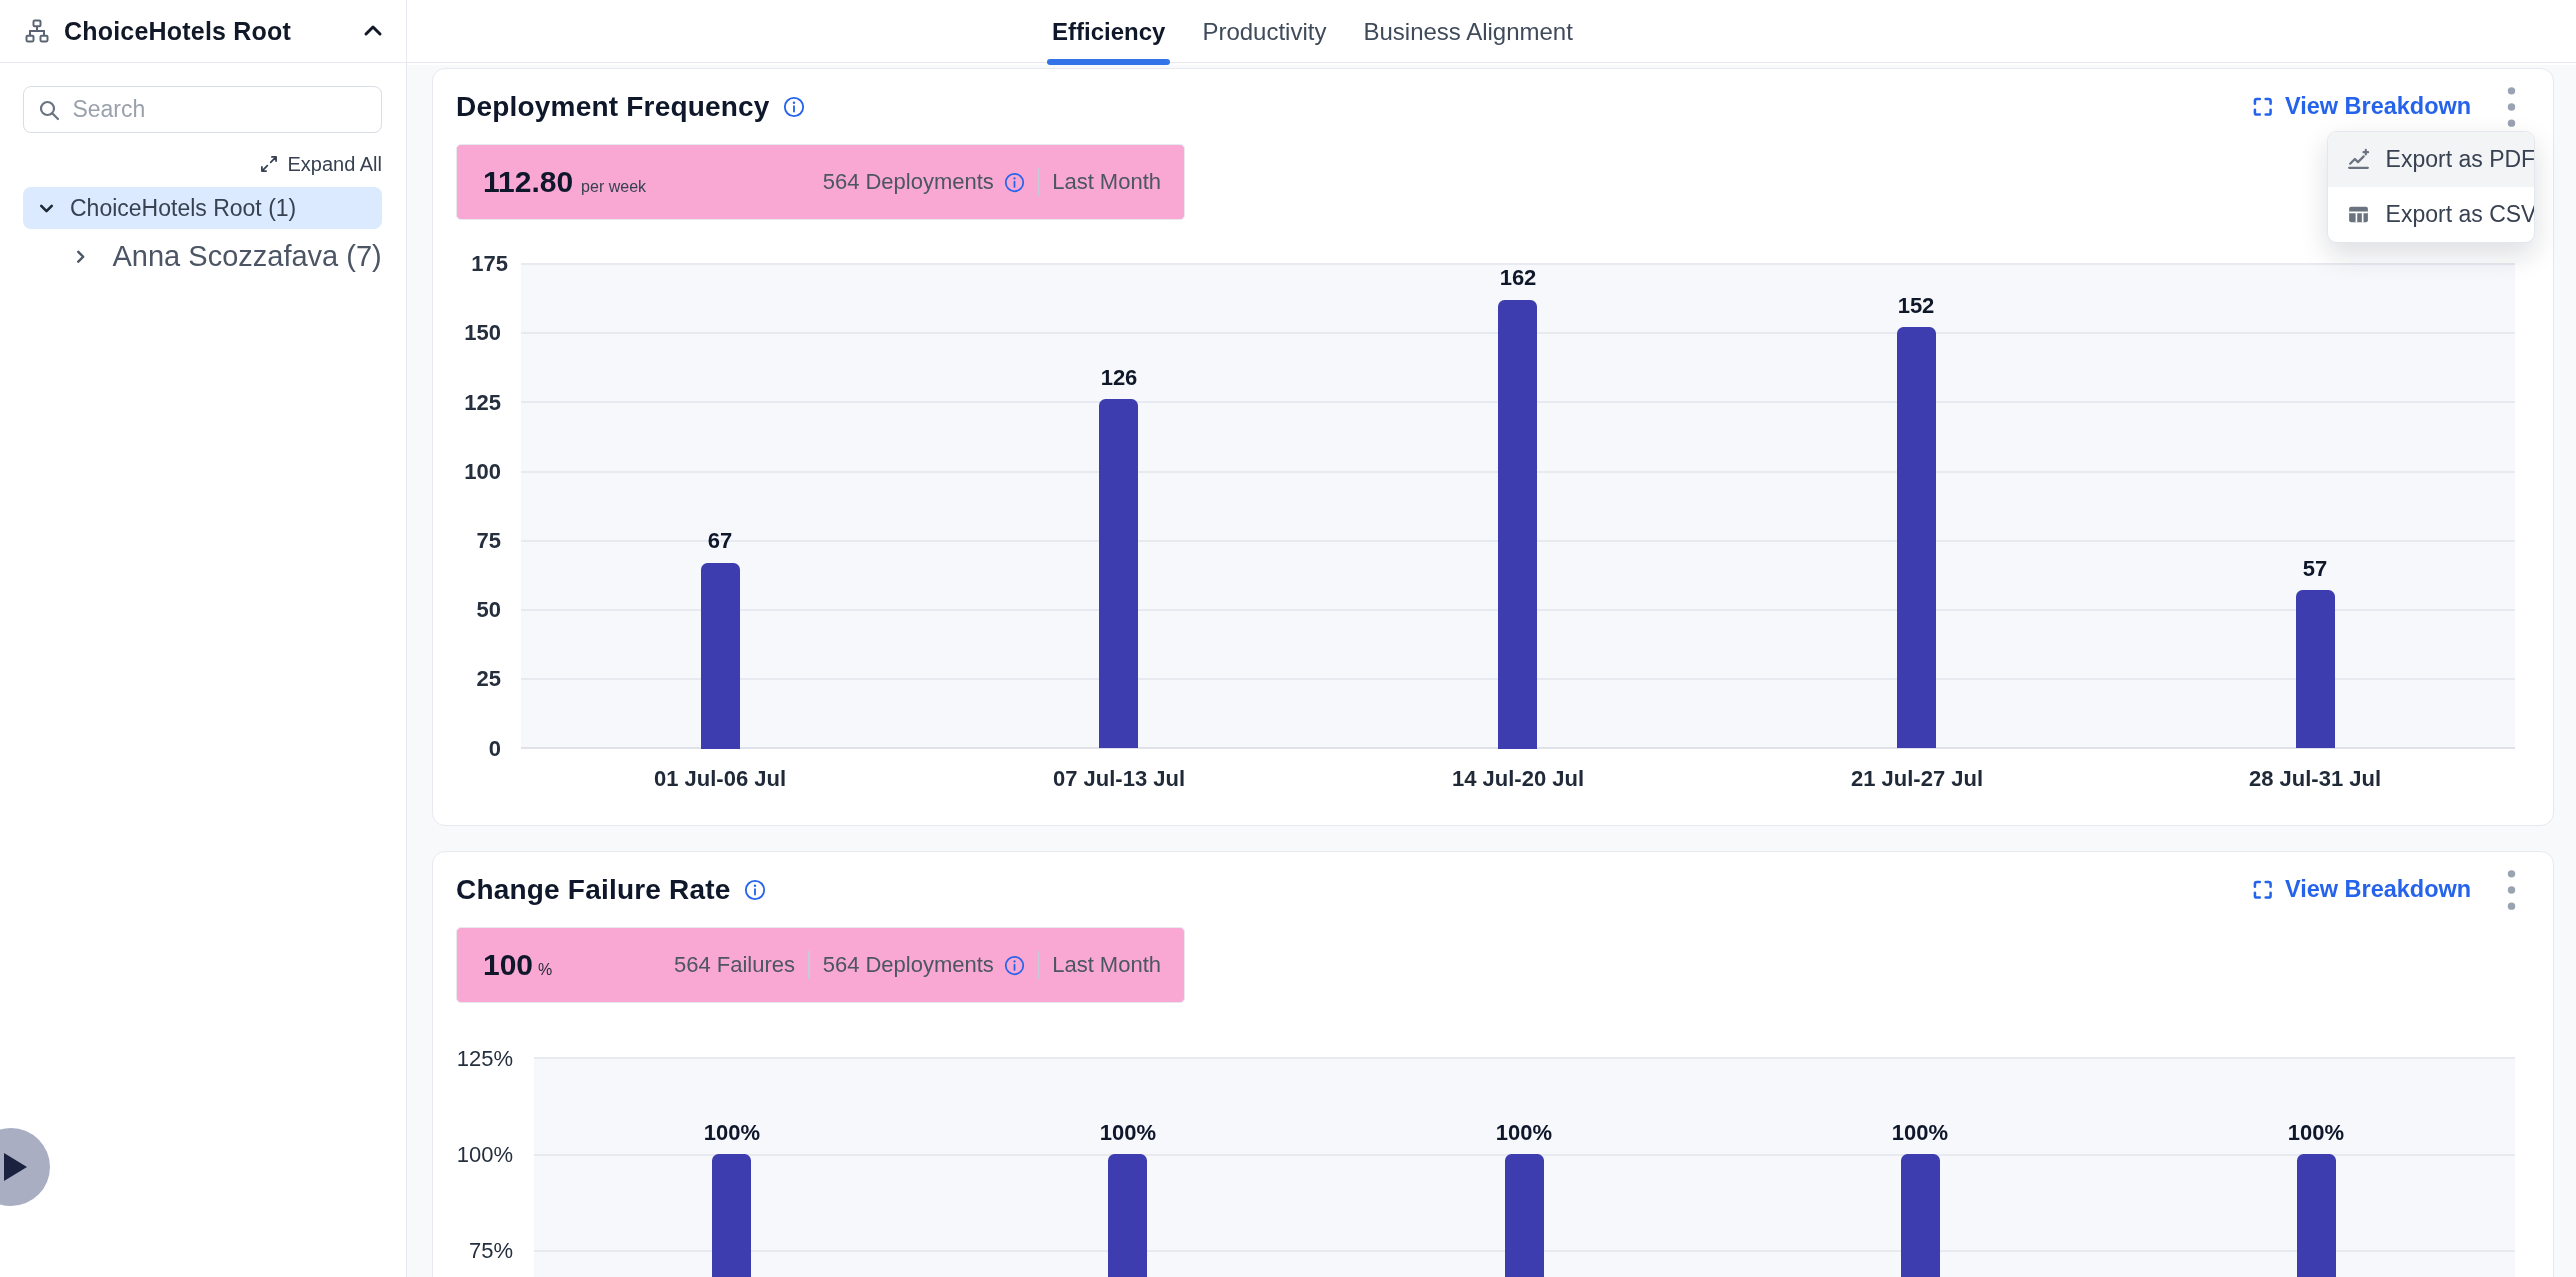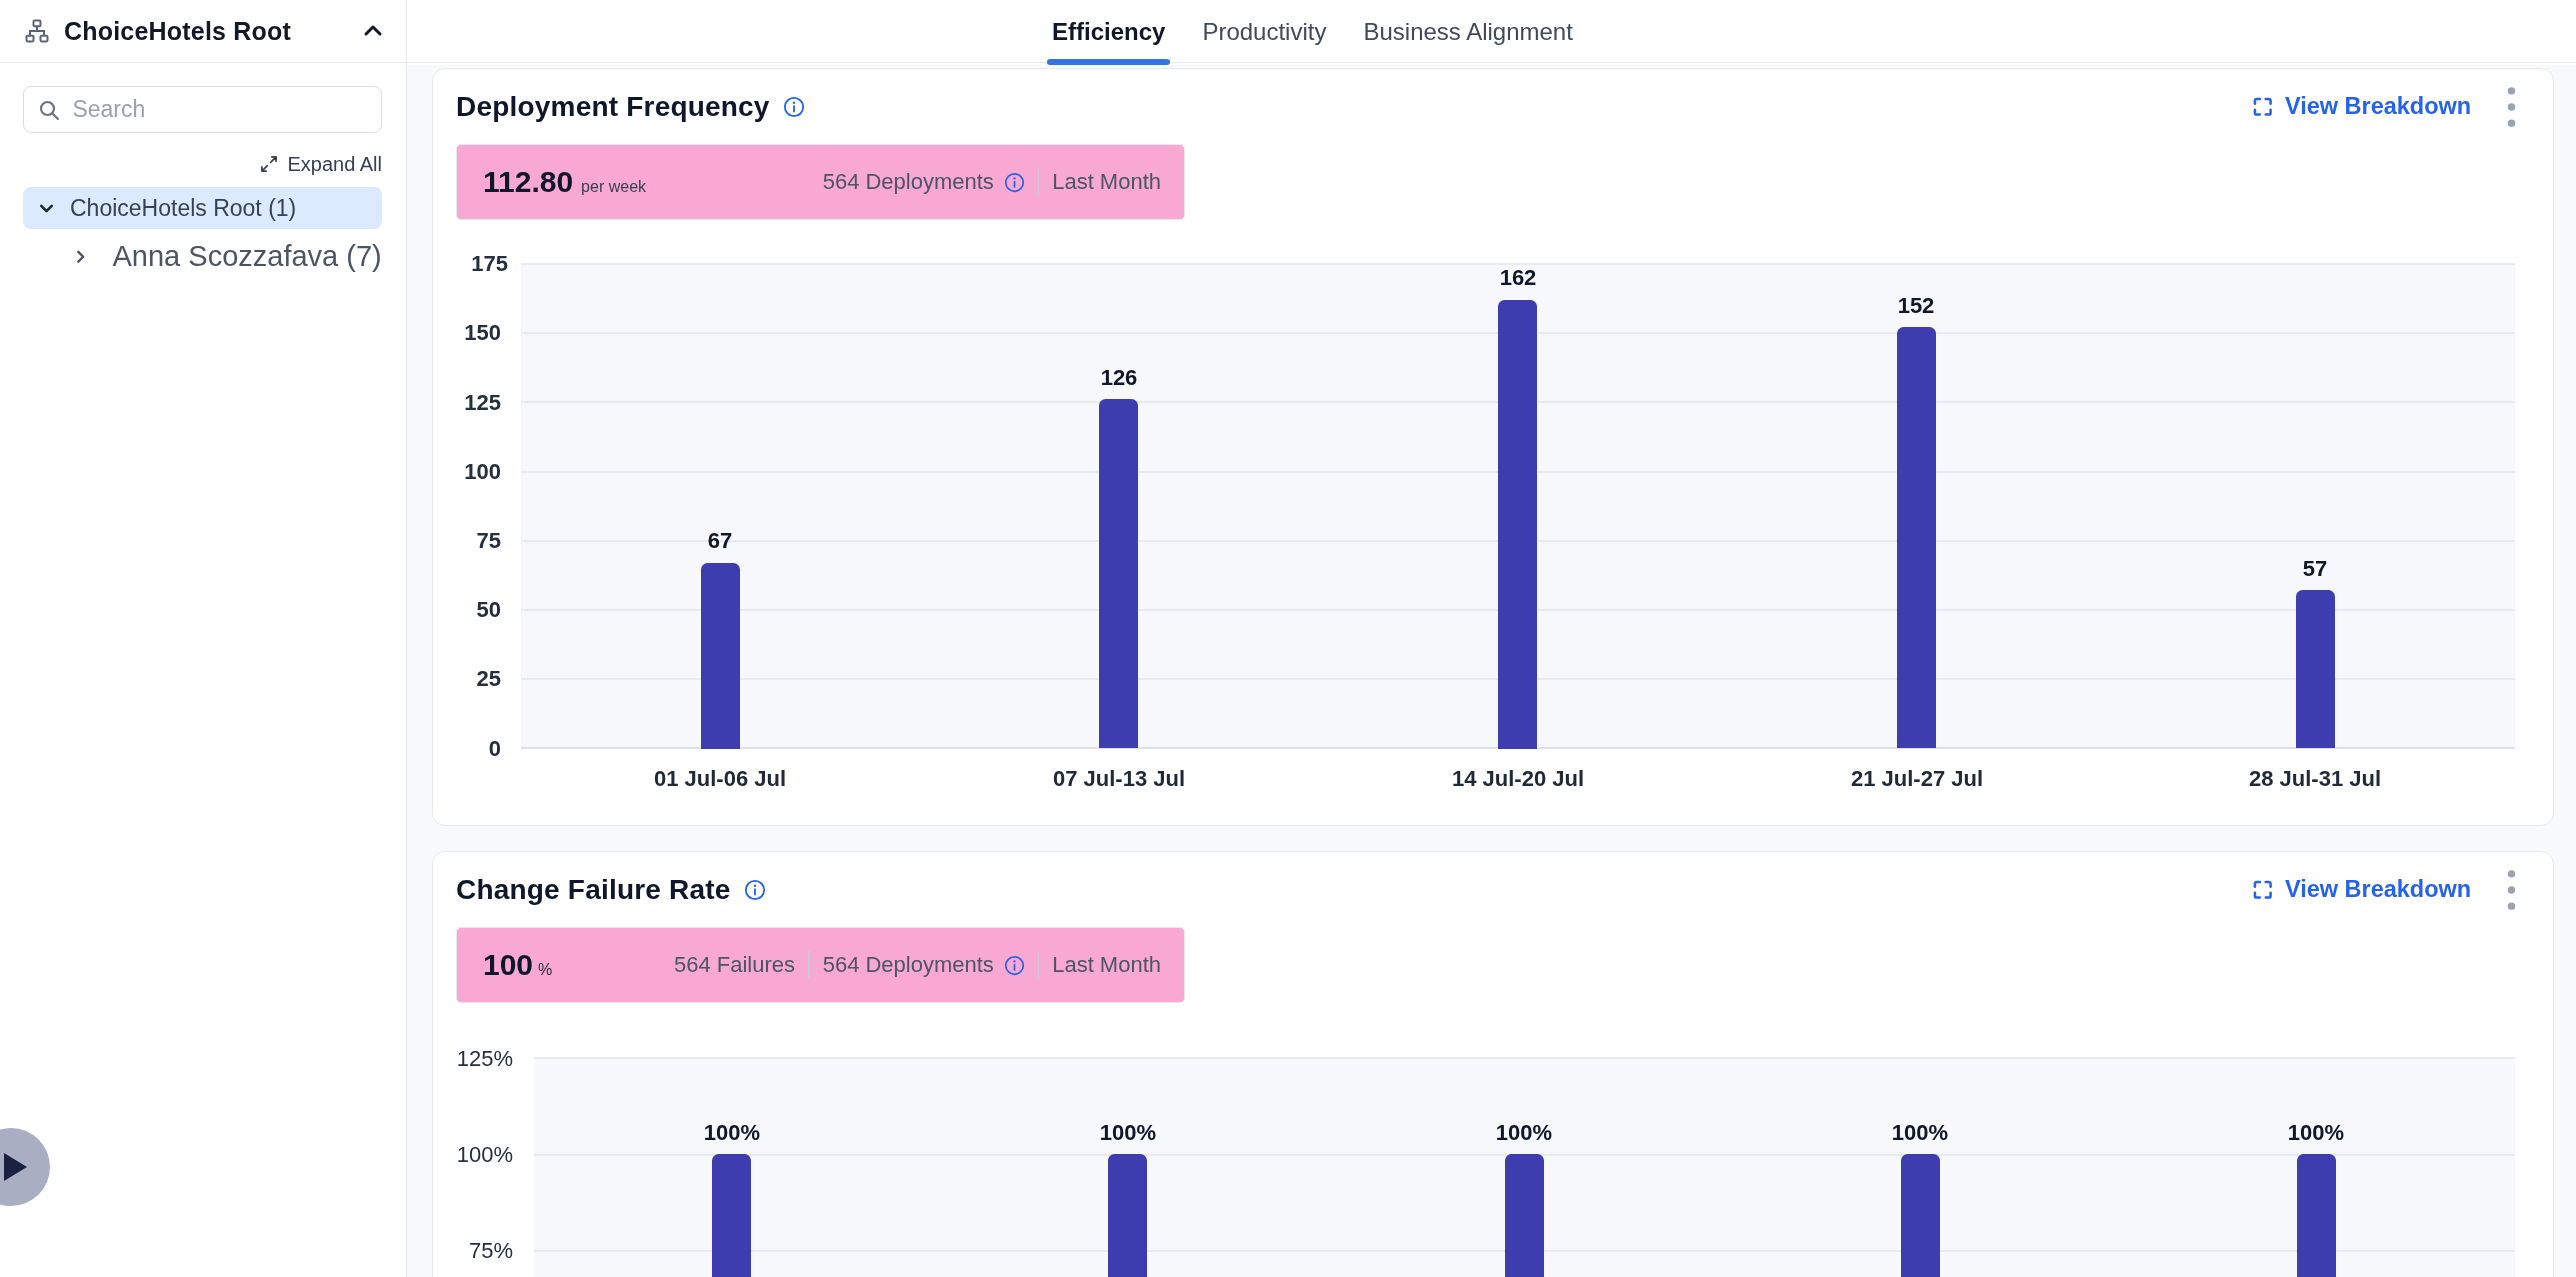--- a/index.html
+++ b/index.html
@@ -255,20 +255,41 @@
     </div>
     <div class="kebab">
       <svg width="9" height="42" viewBox="0 0 11 52" fill="#9aa3b2">
         <circle cx="5.5" cy="6" r="4.6"></circle>
           <circle cx="5.5" cy="26" r="4.6"></circle>
           <circle cx="5.5" cy="46" r="4.6"></circle>
       </svg>
     </div>
   </div>
 
+  <div class="menu">
+    <div class="menu-item hovered">
+      <span>
+        <svg width="25" height="25" viewBox="0 0 24 24" fill="none" stroke="#6b7280" stroke-width="2.1" stroke-linecap="round" stroke-linejoin="round">
+          <path d="M3 20h18"></path>
+            <path d="M4 16l4.5-4.5 3 3L17 9"></path>
+          <path d="M19 2.8v4.4M16.8 5h4.4"></path>
+        </svg>
+      </span>
+      <span>Export as PDF</span>
+    </div>
+    <div class="menu-item">
+      <span>
+        <svg width="25" height="25" viewBox="0 0 24 24">
+          <rect x="3" y="4.5" width="18" height="15" rx="2" fill="#6b7280"></rect>
+          <path d="M3 10h18M10 10v9.5M16 10v9.5" stroke="#ffffff" stroke-width="1.6"></path>
+        </svg>
+      </span>
+      <span>Export as CSV</span>
+    </div>
+  </div>
 
   <div class="stat">
     <div class="stat-left">
       <span class="stat-value">112.80</span>
       <span class="stat-unit">per week</span>
     </div>
     <div class="stat-right">
       <span>564 Deployments</span>
       <span class="info">
         <svg width="21" height="21" viewBox="0 0 24 24" fill="none" stroke="#2563eb" stroke-width="2">

